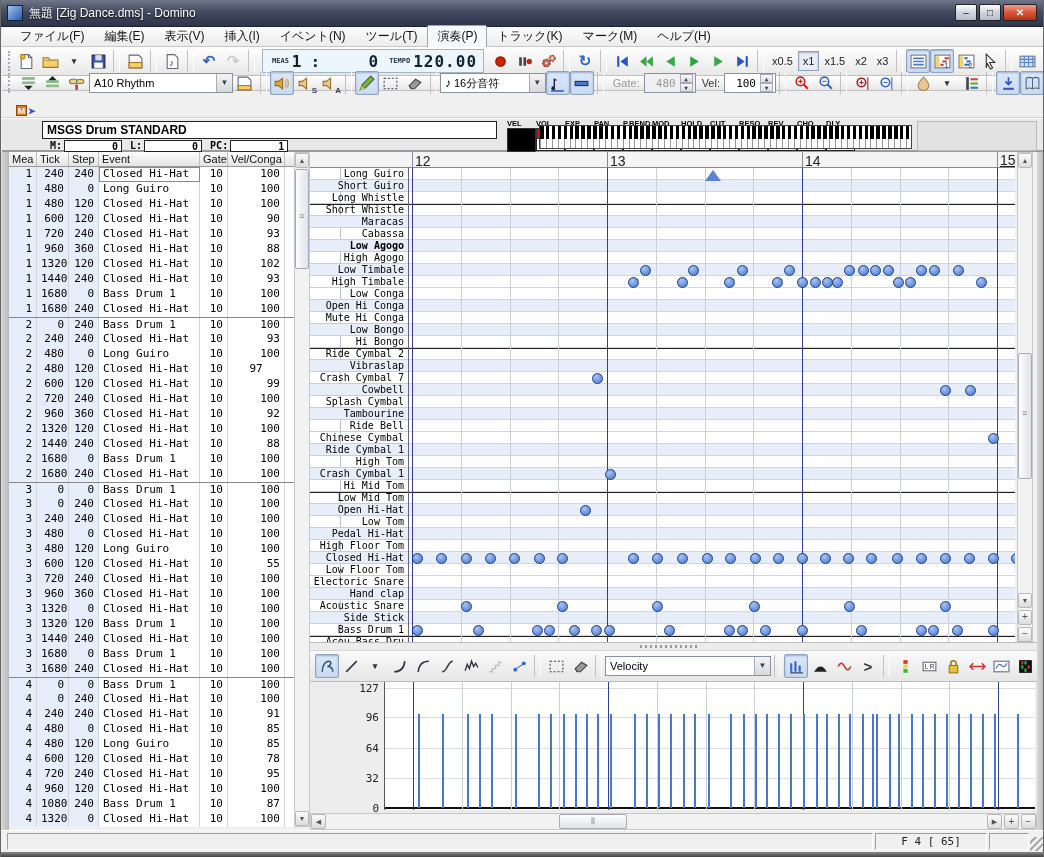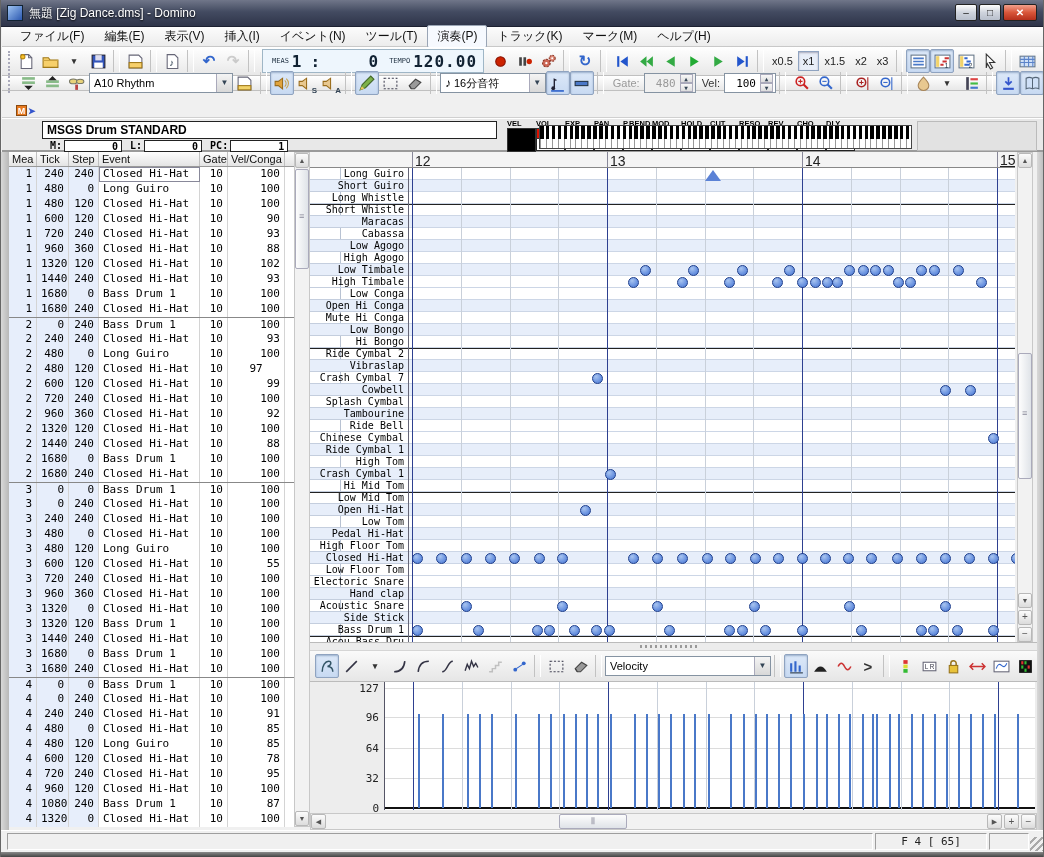--- a/index.html
+++ b/index.html
@@ -24,21 +24,21 @@
 .grip{width:5px;height:20px;border-left:2px dotted #aab;margin:0 4px 0 2px}
 .tbtn{min-width:24px;height:24px;display:flex;align-items:center;justify-content:center;border:1px solid transparent;border-radius:2px;font-size:13px;position:relative;flex:none}
 .tbtn.pressed{border:1px solid #8fa3c0;background:linear-gradient(#dce8f8,#c8daf2);box-shadow:inset 0 1px 2px #9ab0cc}
 .tbtn.disabled{opacity:.45}
 .tbtn svg{width:17px;height:17px}
 .sep{width:7px;height:22px;border-left:1px solid #c2c2c2;border-right:1px solid #fff;margin:0 3px 0 3px;flex:none}
 .glyph{font-weight:bold}
 .sub{position:absolute;right:0;bottom:-1px;font-size:8px;font-weight:bold;color:#345}
 
 #lcd{display:flex;align-items:center;background:#eef6fd;border:1px solid #9fb6c6;height:24px;padding:0 6px;margin:0 4px;font-family:"DejaVu Sans Mono",monospace}
-#lcd .lbl{font-size:7px;font-weight:normal;color:#234;margin:4px 3px}
+#lcd .lbl{font-size:7px;font-weight:bold;color:#234;margin:4px 3px}
 #lcd .val{font-size:16px;font-weight:bold;color:#123;letter-spacing:1px}
 .zoomopt{font-size:11px;color:#222;padding:3px 4px;border:1px solid transparent}
 .zoomopt.selected{border:1px solid #8fa3c0;background:#e8eef8;box-shadow:inset 0 1px 2px #aab}
 .combo{height:20px;background:#fff;border:1px solid #8593a2;display:flex;align-items:center;font-size:11px;padding-left:4px;position:relative}
 .combo .dd{position:absolute;right:0;top:0;width:16px;height:100%;background:linear-gradient(#f4f4f4,#d8d8d8);border-left:1px solid #aab;text-align:center;font-size:8px;line-height:18px;color:#345}
 .spin{height:20px;background:#fff;border:1px solid #8593a2;display:flex;align-items:center;font-size:11px;padding:0 2px 0 5px;position:relative;font-family:"DejaVu Sans Mono",monospace}
 .spin .ud{display:flex;flex-direction:column;margin-left:4px}
 .spin .ud span{width:13px;height:9px;font-size:6px;line-height:8px;text-align:center;background:linear-gradient(#f8f8f8,#ddd);border:1px solid #aab;color:#345}
 .spin.disabled{background:#f0f0f0;color:#999}
 .tblabel{font-size:11px;color:#333;margin:0 4px 0 6px}
@@ -946,21 +946,21 @@
       <div style="position: absolute; left: 687px; top: 0px; bottom: 0px; width: 1px; background: rgb(136, 136, 153);"></div>
     </div>
   <div id="names">
       <div class="keystrip"></div>
       <div class="namerow" style="top: 0px;">Long Guiro</div>
       <div class="namerow black" style="top: 12px;">Short Guiro</div>
       <div class="namerow" style="top: 24px;">Long Whistle</div>
       <div class="namerow" style="top: 36px;">Short Whistle</div>
       <div class="namerow black" style="top: 48px;">Maracas</div>
       <div class="namerow" style="top: 60px;">Cabassa</div>
-      <div class="namerow black" style="top: 72px;">Low Agogo</div>
+      <div class="namerow black" style="top: 72px; font-weight: bold;">Low Agogo</div>
       <div class="namerow" style="top: 84px;">High Agogo</div>
       <div class="namerow black" style="top: 96px;">Low Timbale</div>
       <div class="namerow" style="top: 108px;">High Timbale</div>
       <div class="namerow" style="top: 120px;">Low Conga</div>
       <div class="namerow black" style="top: 132px;">Open Hi Conga</div>
       <div class="namerow" style="top: 144px;">Mute Hi Conga</div>
       <div class="namerow black" style="top: 156px;">Low Bongo</div>
       <div class="namerow" style="top: 168px;">Hi Bongo</div>
       <div class="namerow" style="top: 180px;">Ride Cymbal 2</div>
       <div class="namerow black" style="top: 192px;">Vibraslap</div>

